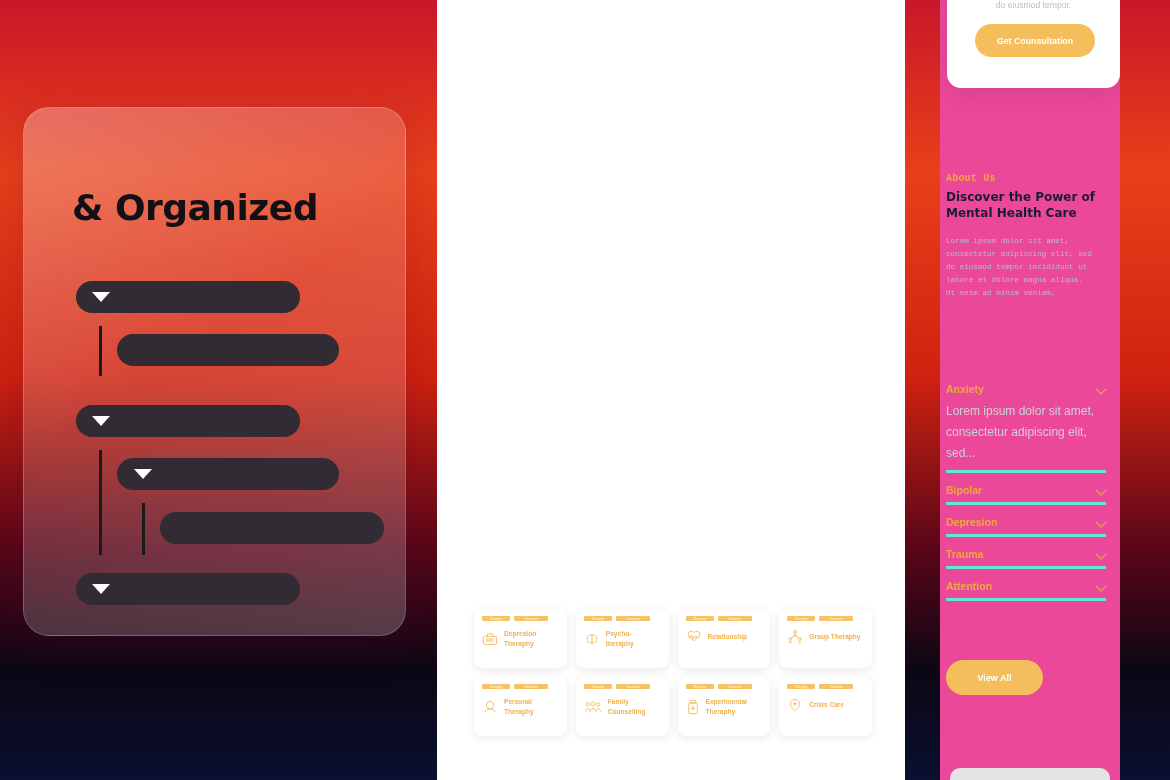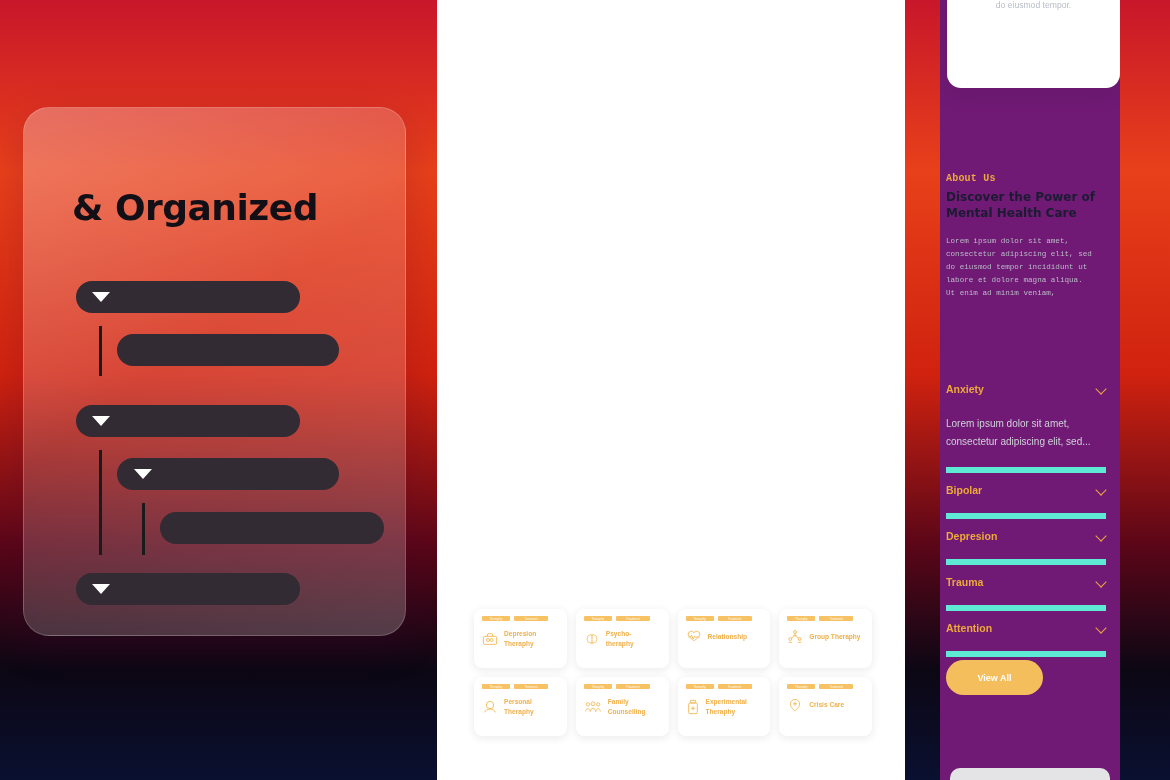--- a/index.html
+++ b/index.html
@@ -107,41 +107,41 @@
   }
   .tag.t1 { width: 28px; }
   .tag.t2 { width: 34px; }
   .card-body { display: flex; align-items: center; gap: 6px; margin-top: 8px; }
   .svc-icon { color: #F0B64F; flex: 0 0 auto; }
   .card-label { font-size: 6.6px; font-weight: 700; color: #F0B04A; line-height: 1.45; }
 
   
   #mobile {
     position: absolute; left: 940px; top: 0; width: 180px; height: 780px;
-    background: #701a75; overflow: hidden;
+    background: #ec4899; overflow: hidden;
   }
   #m-hero-card {
     position: absolute; left: 7px; top: -54px; width: 173px; height: 142px;
     background: #fff; border-radius: 14px; box-shadow: 0 6px 22px rgba(20,20,40,.10);
   }
   #m-hero-text {
     position: absolute; left: 0; right: 0; top: 54px; text-align: center;
     font-size: 8.6px; color: #b9bcc6;
   }
   #get-consult {
     position: absolute; left: 28px; top: 78px; width: 120px; height: 33px; font-size: 8.8px;
   }
   #m-about { position: absolute; left: 946px; top: 167px; width: 168px; }
   #m-eyebrow { font-size: 10px; }
   #m-title { font-size: 12px; margin-top: 5px; width: 160px; line-height: 1.32; }
   #m-para { font-size: 7.6px; margin-top: 13px; width: 150px; line-height: 1.72; }
   #m-acc { position: absolute; left: 946px; top: 383px; width: 160px; }
-  .m-item { border-bottom: 6px solid #5eead4; padding-bottom: 17px; margin-bottom: 11px; }
+  .m-item { border-bottom: 3px solid #5eead4; padding-bottom: 6px; margin-bottom: 11px; }
   .m-title { color: #EDA93A; font-size: 10.5px; font-weight: 700; }
-  .m-body { color: #cfd1d8; font-size: 10px; line-height: 1.75; margin-top: 20px; }
+  .m-body { color: #cfd1d8; font-size: 12px; line-height: 1.75; margin-top: 6px; }
   .m-chev { width: 10px; height: 10px; position: relative; flex: 0 0 auto; }
   .m-chev::before {
     content: ""; position: absolute; left: 1px; top: 1px;
     width: 7px; height: 7px;
     border-right: 1.3px solid #EDA93A; border-bottom: 1.3px solid #EDA93A;
     transform: rotate(45deg);
   }
   #view-all-m { position: absolute; left: 946px; top: 660px; width: 97px; height: 35px; font-size: 9px; }
   #m-bottom-card {
     position: absolute; left: 10px; top: 768px; width: 160px; height: 40px;
@@ -318,20 +318,21 @@
       </svg>
       <span class="card-label">Crisis Care</span>
     </div>
   </div>
 
 </div>
 
 <div id="mobile">
   <div id="m-hero-card">
     <div id="m-hero-text">do eiusmod tempor.</div>
+    <button class="btn-pill" id="get-consult">Get Counsultation</button>
   </div>
   <div id="m-bottom-card"></div>
 </div>
 
 <div id="m-about">
   <span class="eyebrow" id="m-eyebrow">About Us</span>
   <div class="h2" id="m-title">Discover the Power of Mental Health Care</div>
   <div class="muted" id="m-para">Lorem ipsum dolor sit amet, consectetur adipiscing elit, sed do eiusmod tempor incididunt ut labore et dolore magna aliqua. Ut enim ad minim veniam,</div>
 </div>
 

